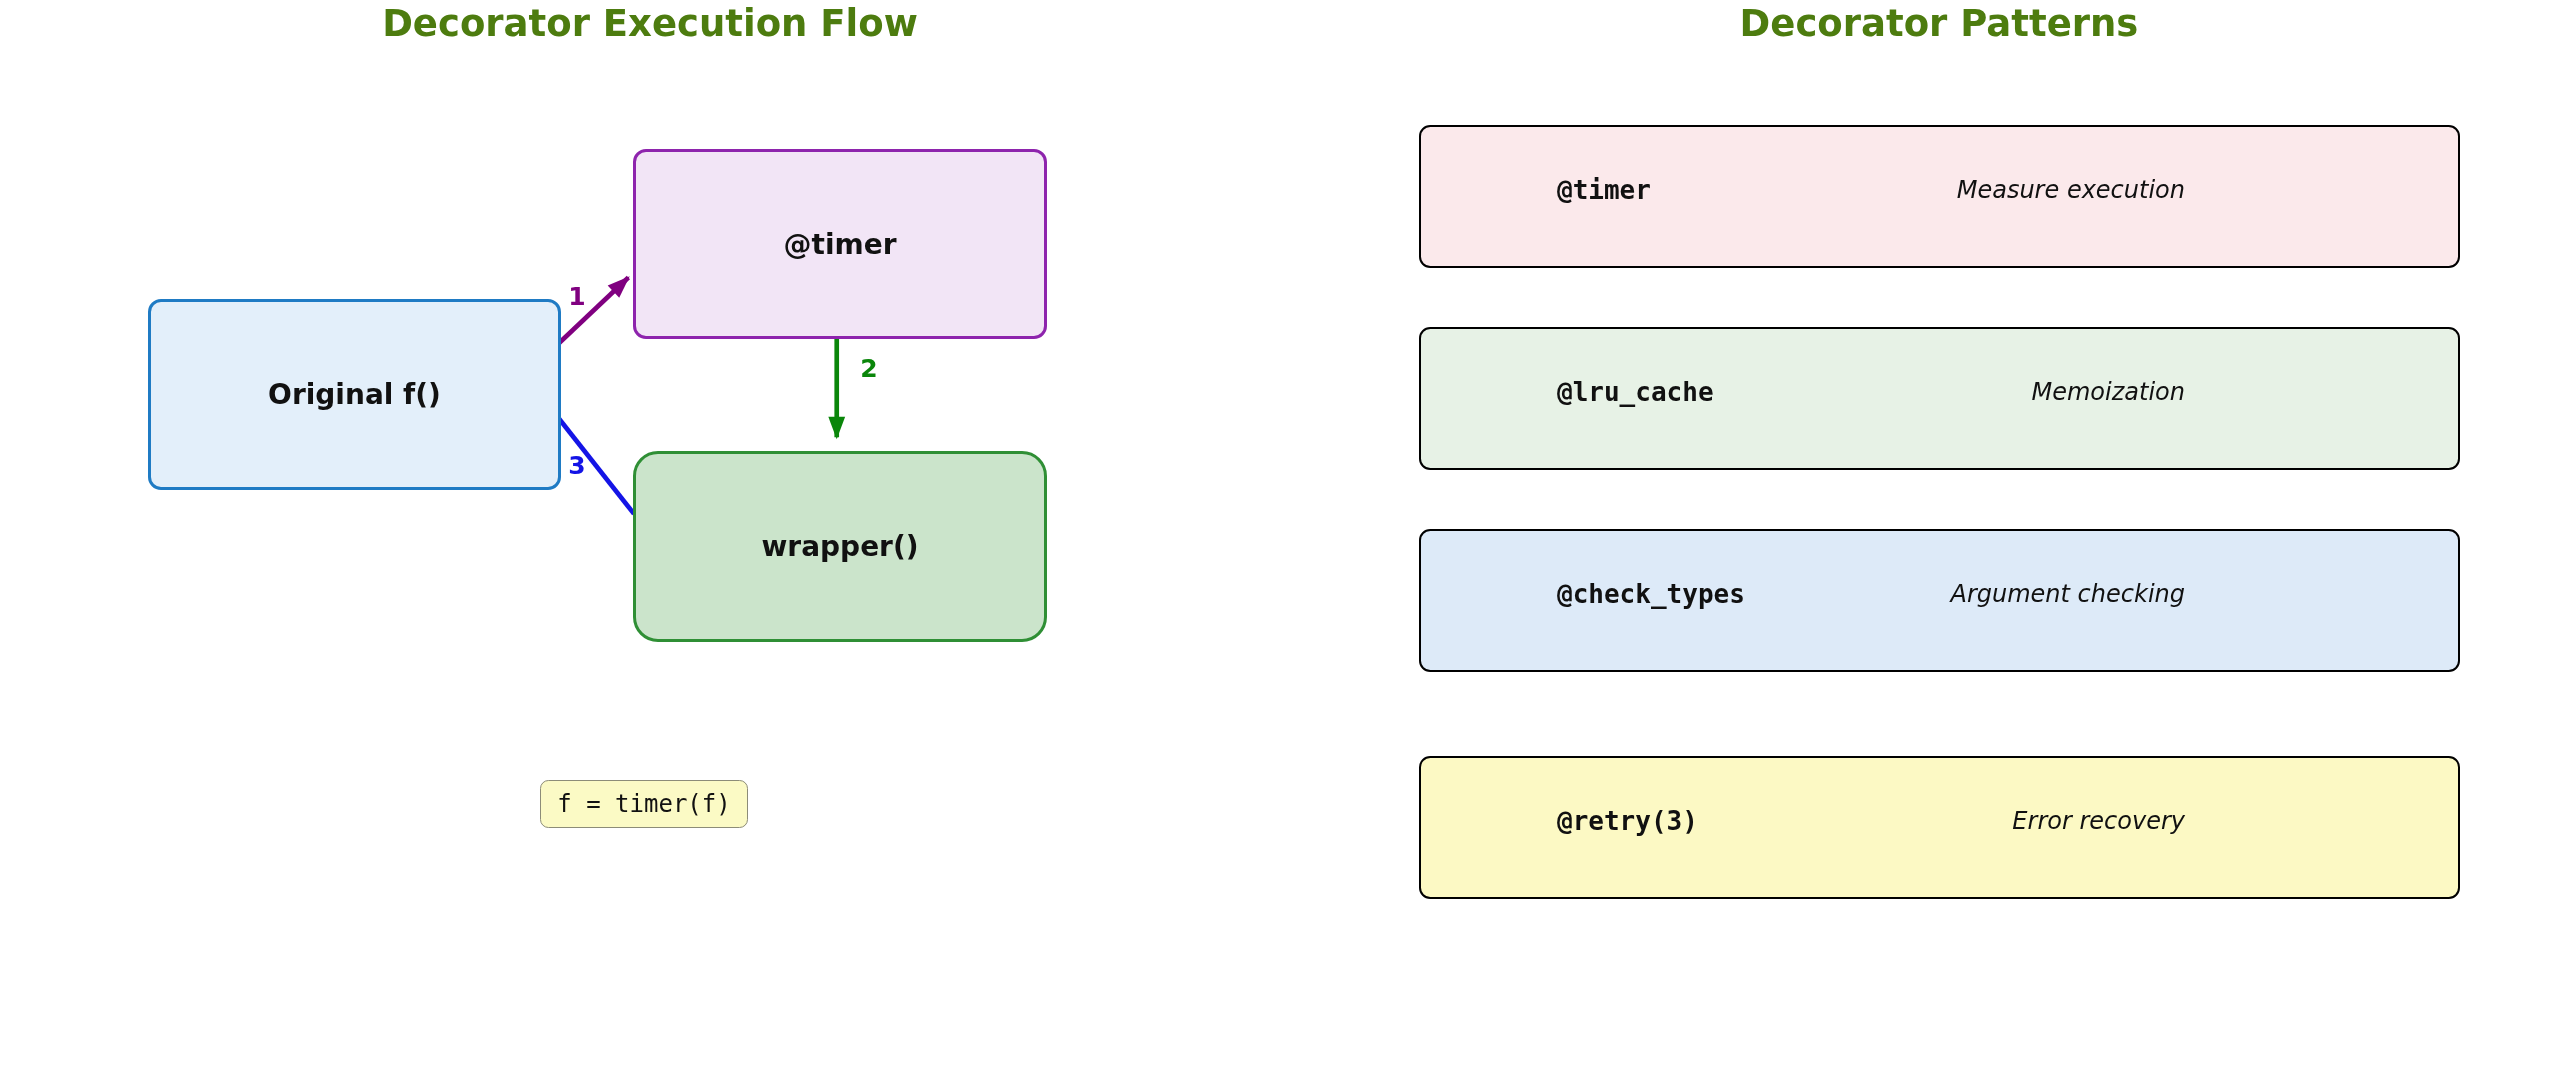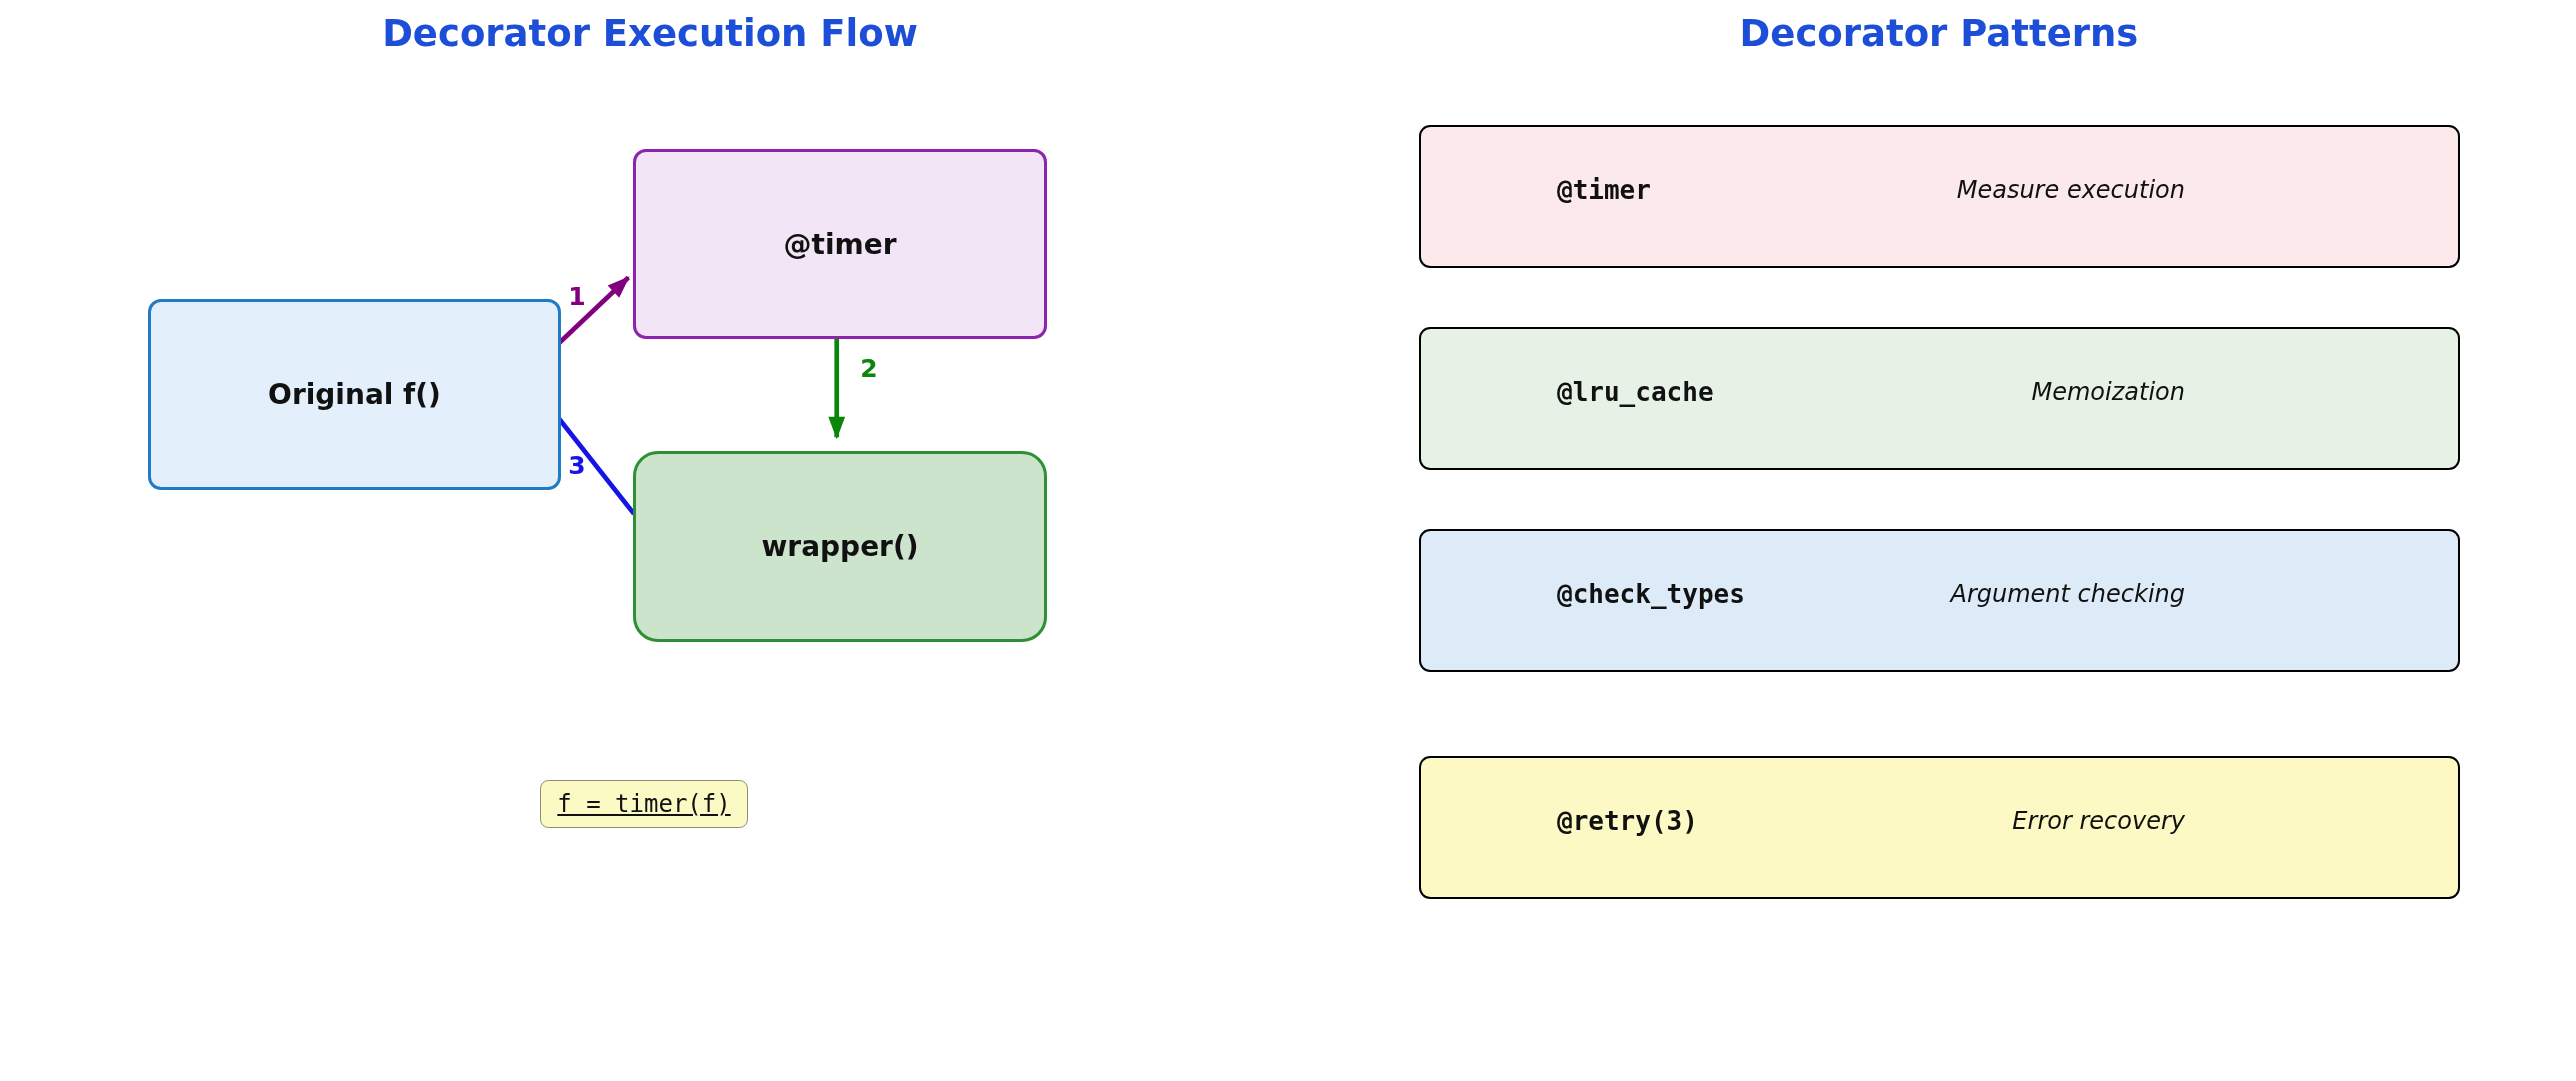--- a/index.html
+++ b/index.html
@@ -1,42 +1,42 @@
 <!DOCTYPE html>
 <html style="font-size:15px"><head>
 <meta charset="utf-8">
 <style>
   html,body { margin:0; padding:0; background:#ffffff; }
   #canvas {
     position:relative; width:2576px; height:1081px; background:#ffffff;
     font-family:"DejaVu Sans", sans-serif; overflow:hidden;
   }
   .panel-title {
-    position:absolute; top:12px; transform:translateX(-50%);
-    font-size:37px; font-weight:bold; color:#1d4ed8; white-space:nowrap;
+    position:absolute; top:2px; transform:translateX(-50%);
+    font-size:37px; font-weight:bold; color:#4d7c0f; white-space:nowrap;
   }
   .flow-node {
     position:absolute; border-radius:13px; border-style:solid; border-width:3.7px;
     display:flex; align-items:center; justify-content:center;
   }
   .flow-node .node-label {
     font-size:28px; font-weight:bold; color:#111111; white-space:nowrap;
   }
   #arrow-layer { position:absolute; left:0; top:0; width:2576px; height:1081px; }
   .arrow-label {
     position:absolute; transform:translate(-50%,-50%);
     font-size:25px; font-weight:bold; white-space:nowrap;
   }
   .code-box {
     position:absolute; left:540px; top:780px; width:206px; height:46px;
     border-width:1.9px; border-style:solid; border-radius:8.4px;
     display:flex; align-items:center; justify-content:center;
   }
   .code-box .code-text {
-    font-family:"DejaVu Sans Mono", monospace; font-size:24px; color:#111111; white-space:nowrap;text-decoration:underline;
+    font-family:"DejaVu Sans Mono", monospace; font-size:24px; color:#111111; white-space:nowrap;
   }
   .steps {
     position:absolute; left:632px; top:839px; transform:translateX(-50%);
     text-align:center; font-size:20.6px; line-height:25px; color:#111111; white-space:nowrap;
   }
   .pattern-card {
     position:absolute; left:1419px; width:1041px; height:143px;
     border:2.8px solid #000; border-radius:11.2px; box-sizing:border-box;
   }
   .pattern-label {

